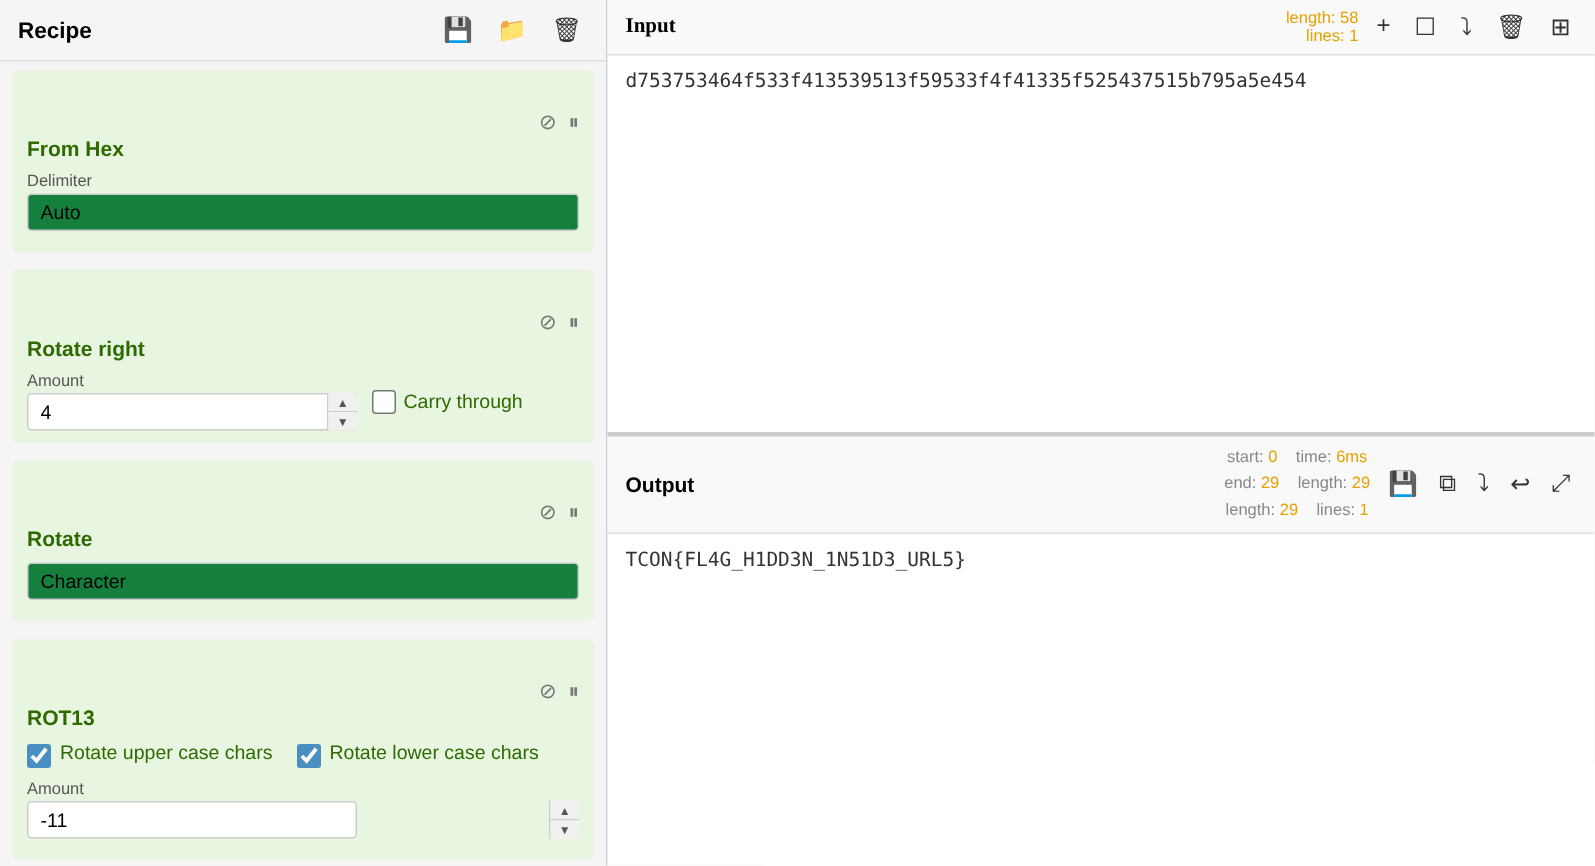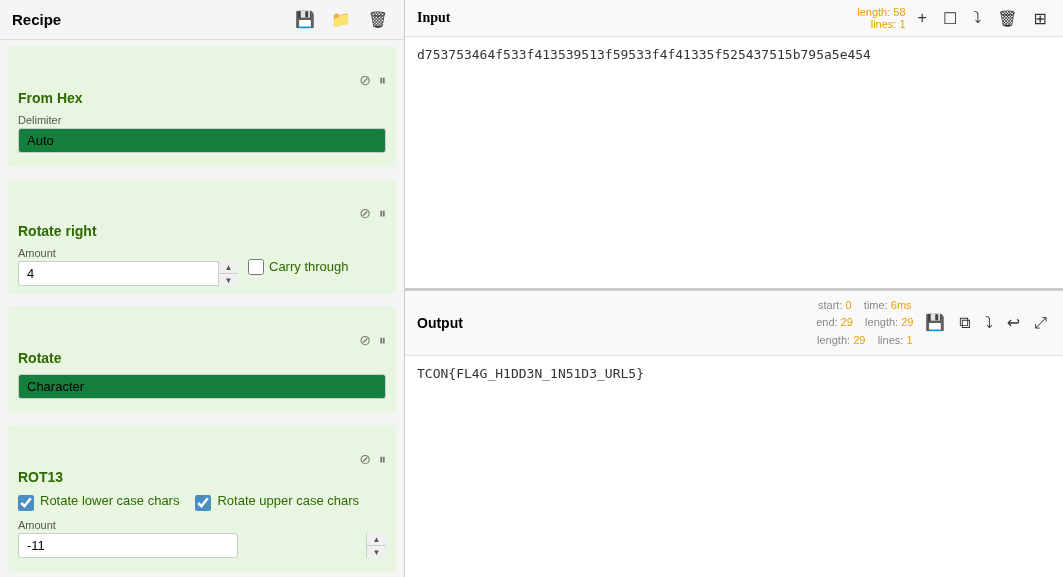--- a/index.html
+++ b/index.html
@@ -336,25 +336,25 @@
     <div class="op-header">
       <span class="op-title">ROT13</span>
       <div class="op-controls">
         <button class="op-ctrl-btn">⊘</button>
         <button class="op-ctrl-btn">⏸</button>
       </div>
     </div>
     <div class="checkboxes-row">
       <label class="checkbox-item">
         <input type="checkbox" checked="" style="">
-        <span class="checkbox-label">Rotate lower case chars</span>
+        <span class="checkbox-label">Rotate upper case chars</span>
       </label>
       <label class="checkbox-item">
         <input type="checkbox" checked="" style="">
-        <span class="checkbox-label">Rotate upper case chars</span>
+        <span class="checkbox-label">Rotate lower case chars</span>
       </label>
     </div>
     <div class="field-group">
       <span class="field-label">Amount</span>
       <div class="spinner-wrapper">
         <input class="spinner-input" type="text" value="-11" style="">
         <div class="spinner-btns">
           <button class="spinner-up">▲</button>
           <button class="spinner-down">▼</button>
         </div>

